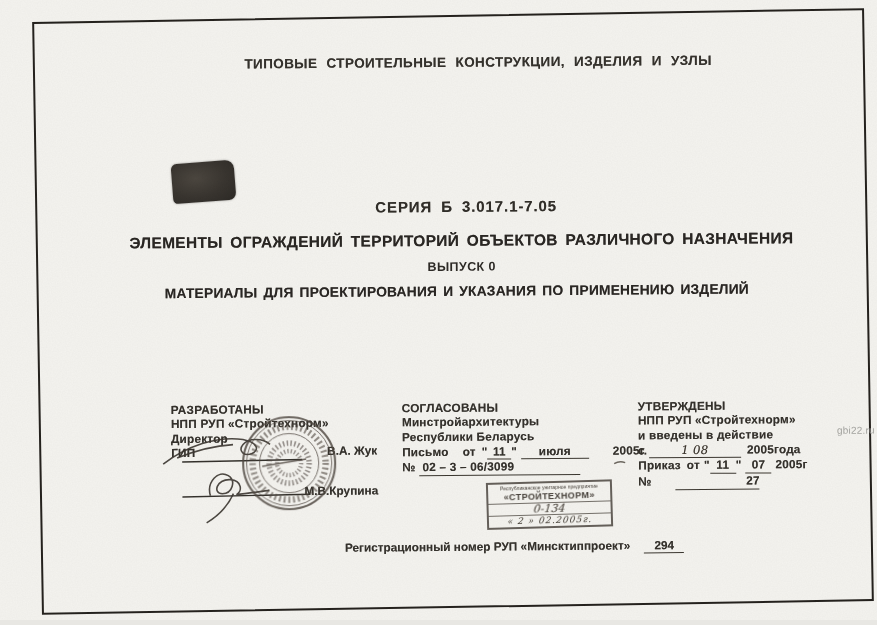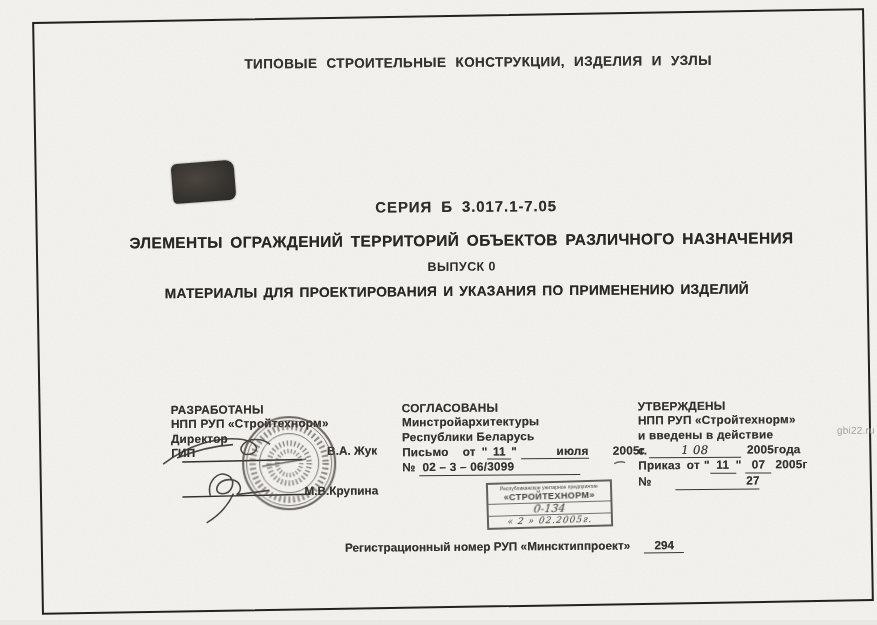--- a/index.html
+++ b/index.html
@@ -30,21 +30,21 @@
 
   .block{position:absolute;font-size:11.8px;line-height:13.8px;font-weight:600;letter-spacing:.2px;color:#33302b;text-shadow:0 0 .35px rgba(50,46,42,.5);white-space:nowrap;}
   .dev{left:170px;top:402px;width:225px;}
   .agr{left:401px;top:402px;width:245px;}
   .apr{left:637px;top:402px;width:235px;}
   .block .ln{margin:0 0 0.6px 0;}
   .gip{margin-top:24px;}
   .row{display:flex;align-items:baseline;margin-top:1px;}
   .slot{display:inline-block;border-bottom:1.5px solid #3a362f;text-align:center;}
   .w34{width:30px;}
-  .w86{width:86px;text-align:right;}
+  .w86{width:86px;}
   .wnum{width:158px;text-align:left;padding-left:3px;}
   .wfrom{width:92px;}
   .wd{width:26px;}
   .wm{width:26px;}
   .w27{width:68px;text-align:right;padding-left:16px;}
   .ml6{margin-left:6px;}.ml8{margin-left:24px;}.ml14{margin-left:14px;}.ml4{margin-left:4px;}
   .hand{
     font-family:"DejaVu Serif",serif;font-style:italic;font-weight:400;
     color:#3c362e;transform:skewX(-8deg);
   }

